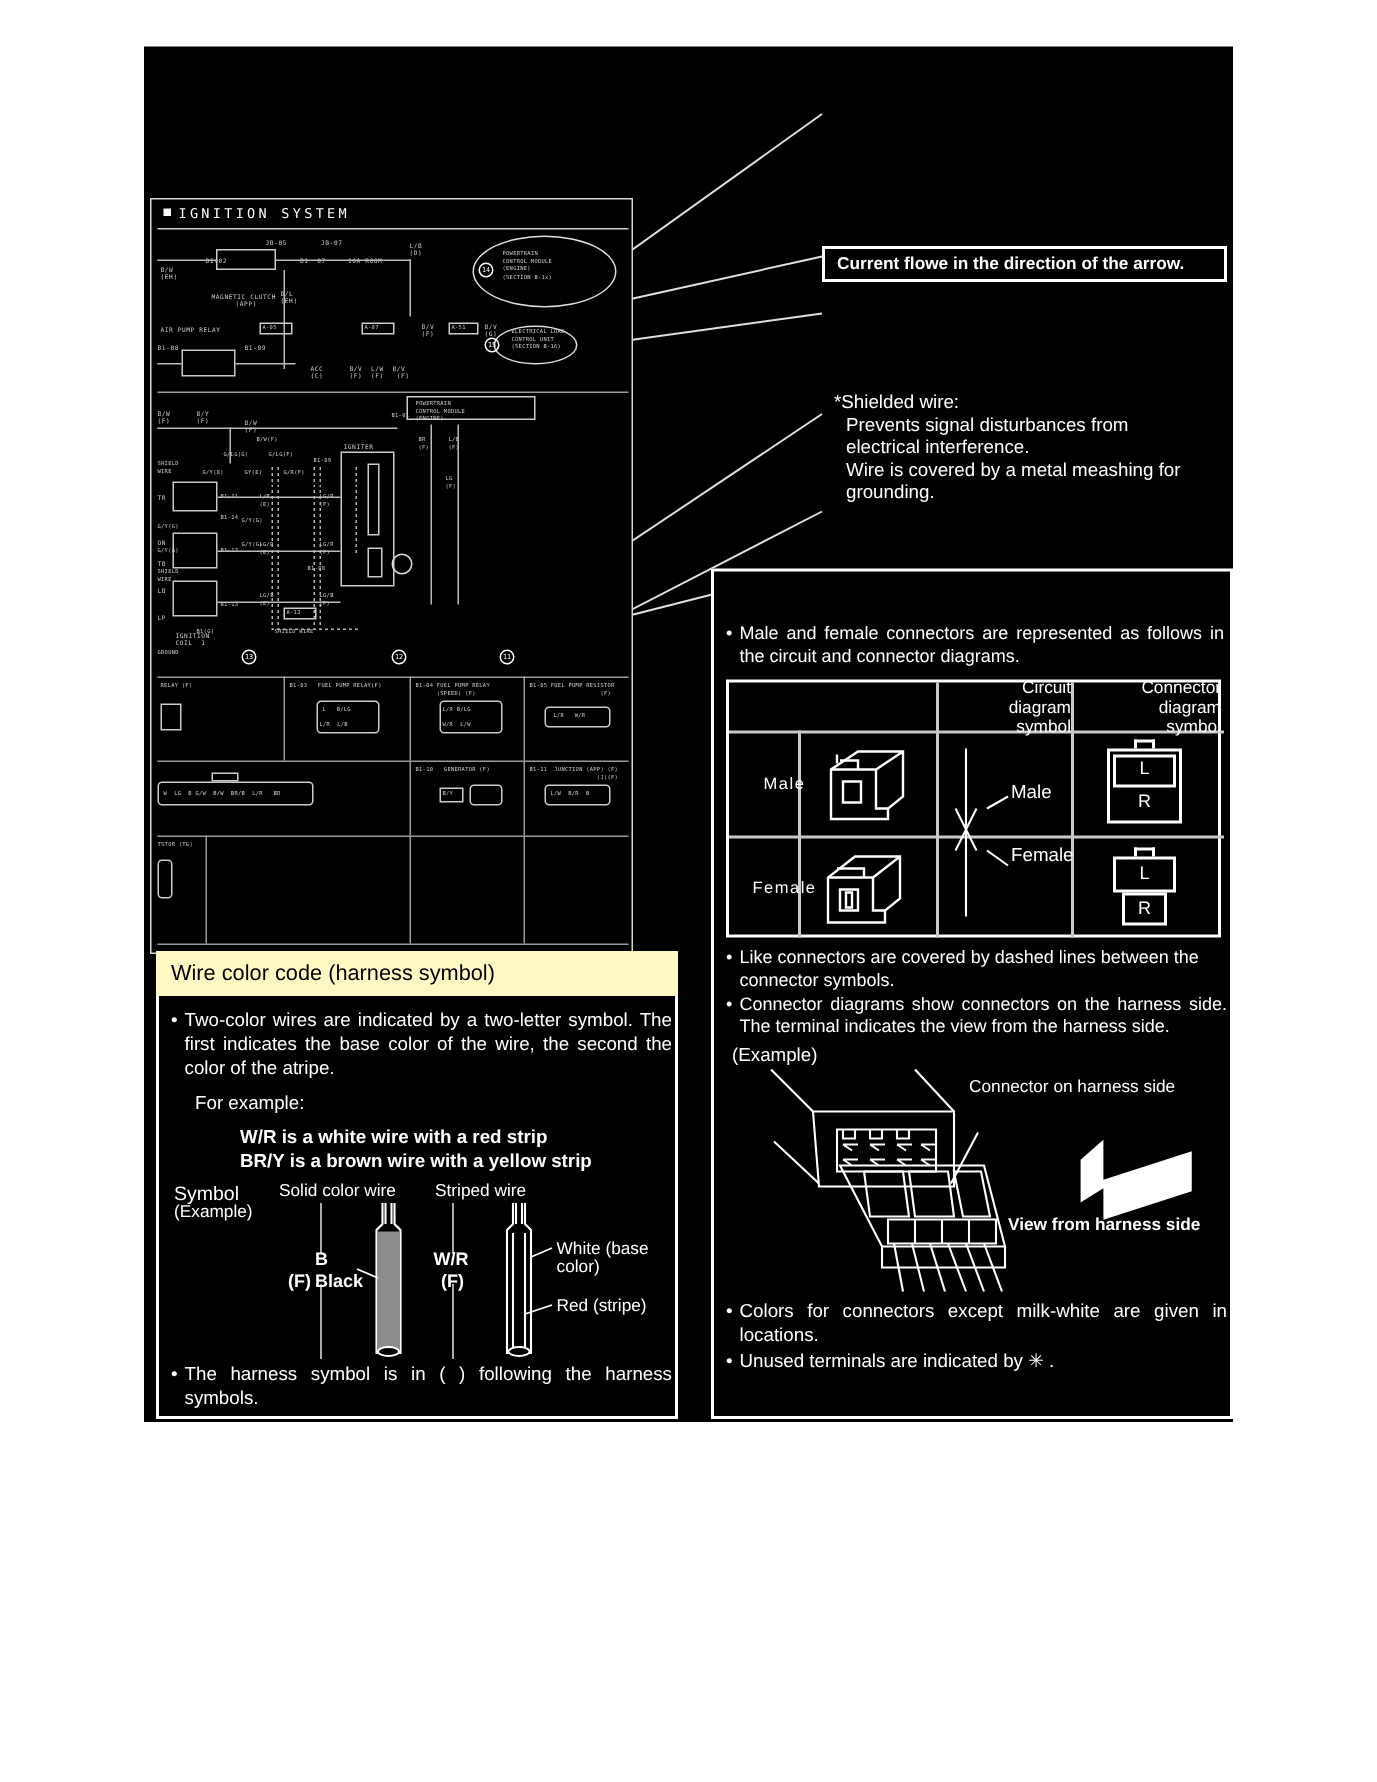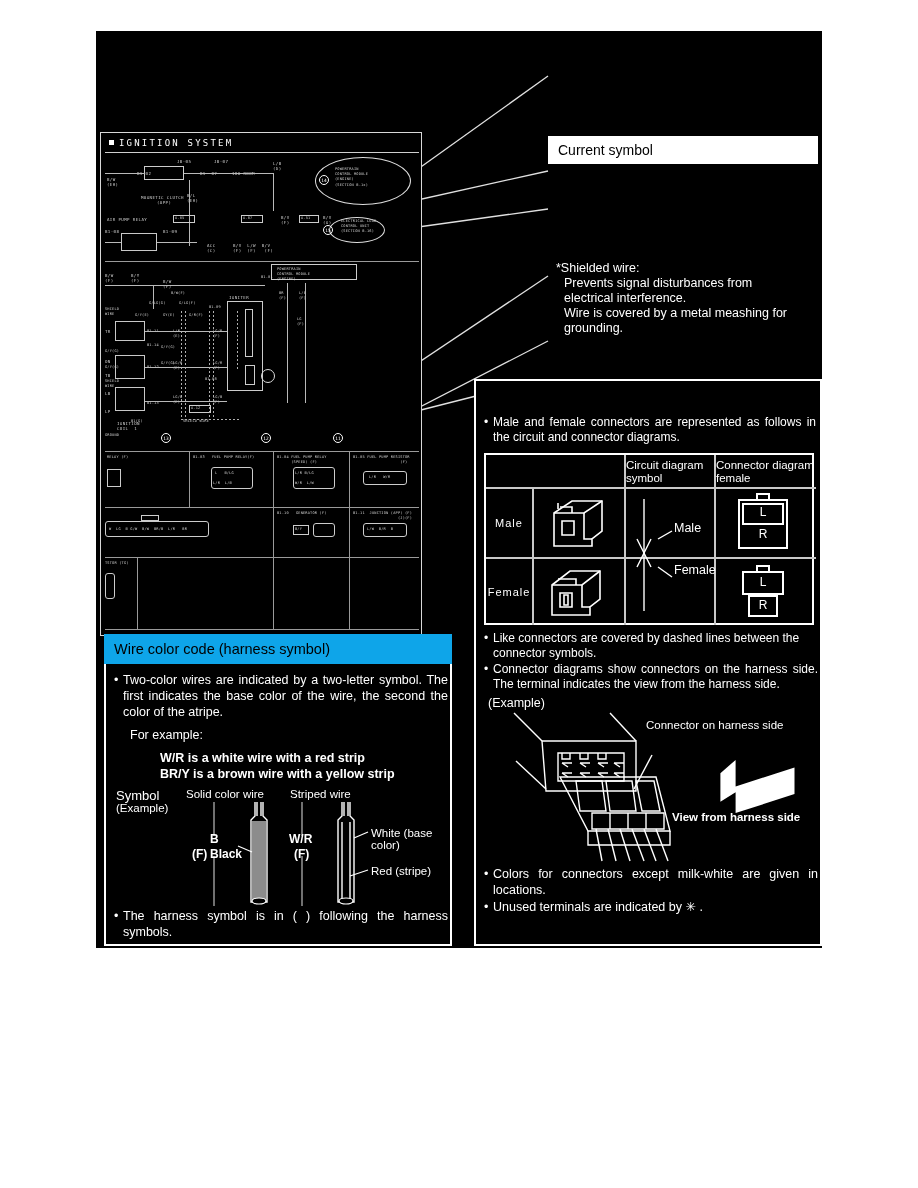--- a/index.html
+++ b/index.html
@@ -97,21 +97,22 @@
   }
   .coil { position: absolute; border: 1px solid #c8c8c8; }
 
   
   .ctable { position: absolute; border: 2px solid #ffffff; }
   .ctable .ch { position: absolute; background: #c9c9c9; }
   .ctable .cv { position: absolute; background: #c9c9c9; }
   .ccell {
     position: absolute; color: #ffffff;
     display: flex; align-items: center; justify-content: center;
-    text-align: left;
+    text-align: right;
+    padding-left: 28px;
   }
   .conn-sym { position: absolute; border: 2px solid #ffffff; }
   .conn-tab { position: absolute; border: 2px solid #ffffff; border-bottom: none; }
 
   .bullet-list { position: absolute; color: #ffffff; }
   .bullet-list .li { display: flex; margin-bottom: 1px; }
   .bullet-list .li .b { width: 9px; flex: none; }
   .bullet-list .li .t { flex: 1; }
 
   .justify { text-align: justify; text-align-last: left; }
@@ -342,22 +343,22 @@
       <div class="hrule" style="left:4px; top:424px; width:314px;"></div>
       <div class="vrule" style="left:36px;  top:424px; height:72px;"></div>
       <div class="vrule" style="left:172px; top:424px; height:72px;"></div>
       <div class="vrule" style="left:248px; top:424px; height:72px;"></div>
       <div class="dtxt sm" style="left:4px; top:428px;">TSTOR (TG)</div>
       <div class="dbox-r" style="left:4px; top:440px; width:10px; height:26px;"></div>
       <div class="hrule" style="left:4px; top:496px; width:314px;"></div>
     </div>
 
 
-    <div class="callout-hdr" style="left:452px; top:105px; width:270px; height:28px; font-size:14px;">
-      <span>Current symbol</span>
+    <div class="callout-body" style="left:452px; top:133px; width:270px; height:24px; display:flex; align-items:center;">
+      <div style="font-size:11.5px; font-weight:bold;">Current flowe in the direction of the arrow.</div>
     </div>
 
     <div class="callout-plain" style="left:468px; top:230px; width:260px; font-size:12.5px; line-height:15px;">
       <div style="margin-left:-8px;">*Shielded wire:</div>
       <div>Prevents signal disturbances from</div>
       <div>electrical interference.</div>
       <div>Wire is covered by a metal meashing for</div>
       <div>grounding.</div>
     </div>
 
@@ -375,21 +376,21 @@
         <div class="ch" style="position:absolute; left:0; top:32px; width:330px; height:2px;"></div>
         <div class="ch" style="position:absolute; left:0; top:102px; width:330px; height:2px;"></div>
         <div class="cv" style="position:absolute; left:46px;  top:32px; width:2px; height:138px;"></div>
         <div class="cv" style="position:absolute; left:138px; top:0;  width:2px; height:170px;"></div>
         <div class="cv" style="position:absolute; left:228px; top:0;  width:2px; height:170px;"></div>
 
         <div class="ccell" style="left:140px; top:2px; width:88px; height:30px; font-size:11.5px; line-height:13px;">
           <span>Circuit diagram symbol</span>
         </div>
         <div class="ccell" style="left:230px; top:2px; width:98px; height:30px; font-size:11.5px; line-height:13px;">
-          <span>Connector diagram female</span>
+          <span>Connector diagram symbol</span>
         </div>
 
         <div class="ccell" style="left:0; top:34px; width:46px; height:68px; font-size:11px; letter-spacing:1px;">
           <span>Male</span>
         </div>
         <div class="ccell" style="left:0; top:104px; width:46px; height:66px; font-size:11px; letter-spacing:1px;">
           <span>Female</span>
         </div>
 
         <svg style="position:absolute; left:56px; top:36px;" width="78" height="62">
@@ -507,21 +508,21 @@
           </div>
         <div class="li">
             <div class="b">•</div>
           <div class="t">Unused terminals are indicated by ✳ .</div>
           </div>
       </div>
     </div>
 
     <div style="position:absolute; left:8px; top:603px; width:348px; height:312px; border:2px solid #ffffff; background:#000000;">
 
-      <div style="position:absolute; left:-2px; top:-2px; width:348px; height:30px; background:#0ea5e9; color:#000; display:flex; align-items:center; padding-left:10px; font-size:14.5px;">
+      <div style="position:absolute; left:-2px; top:-2px; width:348px; height:30px; background:#fef9c3; color:#000; display:flex; align-items:center; padding-left:10px; font-size:14.5px;">
         <span>Wire color code (harness symbol)</span>
       </div>
 
       <div class="bullet-list" style="left:8px; top:36px; width:334px; font-size:12.5px; line-height:16px;">
         <div class="li">
             <div class="b">•</div>
           <div class="t justify">Two-color wires are indicated by a two-letter symbol. The first indicates the base color of the wire, the second the color of the atripe.</div>
           </div>
       </div>
 

